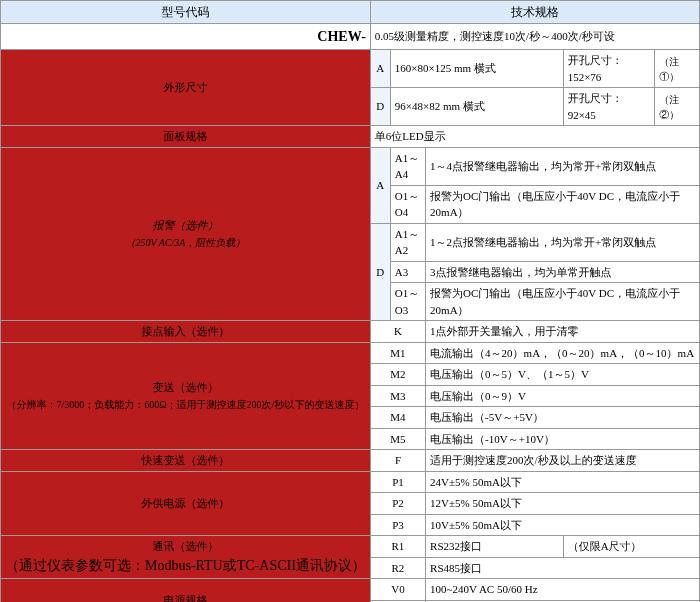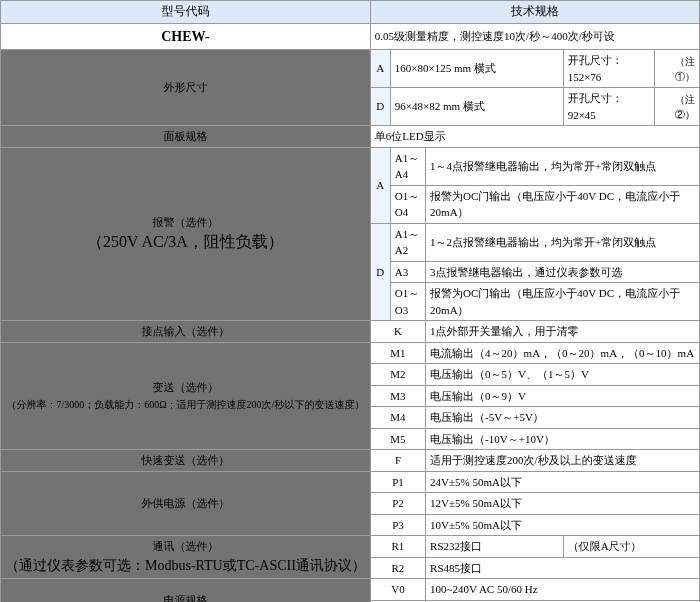--- a/index.html
+++ b/index.html
@@ -18,50 +18,49 @@
     .main-table td, .main-table th {
       border: 1px solid #999;
       padding: 2px 4px;
       vertical-align: middle;
       line-height: 1.5;
     }
     .header-row th {
       background: #dbe9f8;
       font-weight: normal;
       font-size: 12px;
-      font-family: Liberation Mono, monospace;
     }
     .header-row th:first-child {
       background: #dbe9f8;
     }
     .section-label {
-      background: #737373;
+      background: #b91c1c;
       text-align: center;
       font-size: 11px;
       font-weight: normal;
       white-space: nowrap;
     }
     .sub-label {
       background: #eef4fc;
       text-align: center;
       font-size: 11px;
     }
     .content-cell {
       background: #fff;
       font-size: 11px;
     }
     .chew-cell {
       background: #fff;
-      text-align: center;
+      text-align: right;
       font-size: 14px;
       font-weight: bold;
       color: #000;
     }
     td.center { text-align: center; }
-    .small-note { font-size: 10px; text-align: right; }
+    .small-note { font-size: 10px; }
   </style>
 </head>
 <body>
 
 <table class="main-table">
   <colgroup>
     <col style="width:90px">
     <col style="width:25px">
     <col style="width:55px">
     <col style="width:290px">
@@ -94,41 +93,41 @@
     <td class="content-cell">开孔尺寸：92×45</td>
     <td class="content-cell small-note">（注②）</td>
   </tr>
 
   <tr>
     <td class="section-label">面板规格</td>
     <td colspan="5" class="content-cell">单6位LED显示</td>
   </tr>
 
   <tr>
-    <td rowspan="5" class="section-label" style="vertical-align:middle;">
+    <td rowspan="5" class="section-label" style="vertical-align:middle;font-style:italic;">
       <span>报警（选件）</span><br>
-      <span style="font-size:16px;">（250V AC/3A，阻性负载）</span>
+      <span style="font-size:10px;">（250V AC/3A，阻性负载）</span>
     </td>
     <td rowspan="2" class="sub-label center">A</td>
     <td class="content-cell">A1～A4</td>
     <td colspan="3" class="content-cell">1～4点报警继电器输出，均为常开+常闭双触点</td>
   </tr>
   <tr>
     <td class="content-cell">O1～O4</td>
     <td colspan="3" class="content-cell">报警为OC门输出（电压应小于40V DC，电流应小于20mA）</td>
   </tr>
 
   <tr>
     <td rowspan="3" class="sub-label center">D</td>
     <td class="content-cell">A1～A2</td>
     <td colspan="3" class="content-cell">1～2点报警继电器输出，均为常开+常闭双触点</td>
   </tr>
   <tr>
     <td class="content-cell">A3</td>
-    <td colspan="3" class="content-cell">3点报警继电器输出，通过仪表参数可选</td>
+    <td colspan="3" class="content-cell">3点报警继电器输出，均为单常开触点</td>
   </tr>
   <tr>
     <td class="content-cell">O1～O3</td>
     <td colspan="3" class="content-cell">报警为OC门输出（电压应小于40V DC，电流应小于20mA）</td>
   </tr>
 
   <tr>
     <td class="section-label">接点输入（选件）</td>
     <td colspan="2" class="content-cell center">K</td>
     <td colspan="3" class="content-cell">1点外部开关量输入，用于清零</td>

